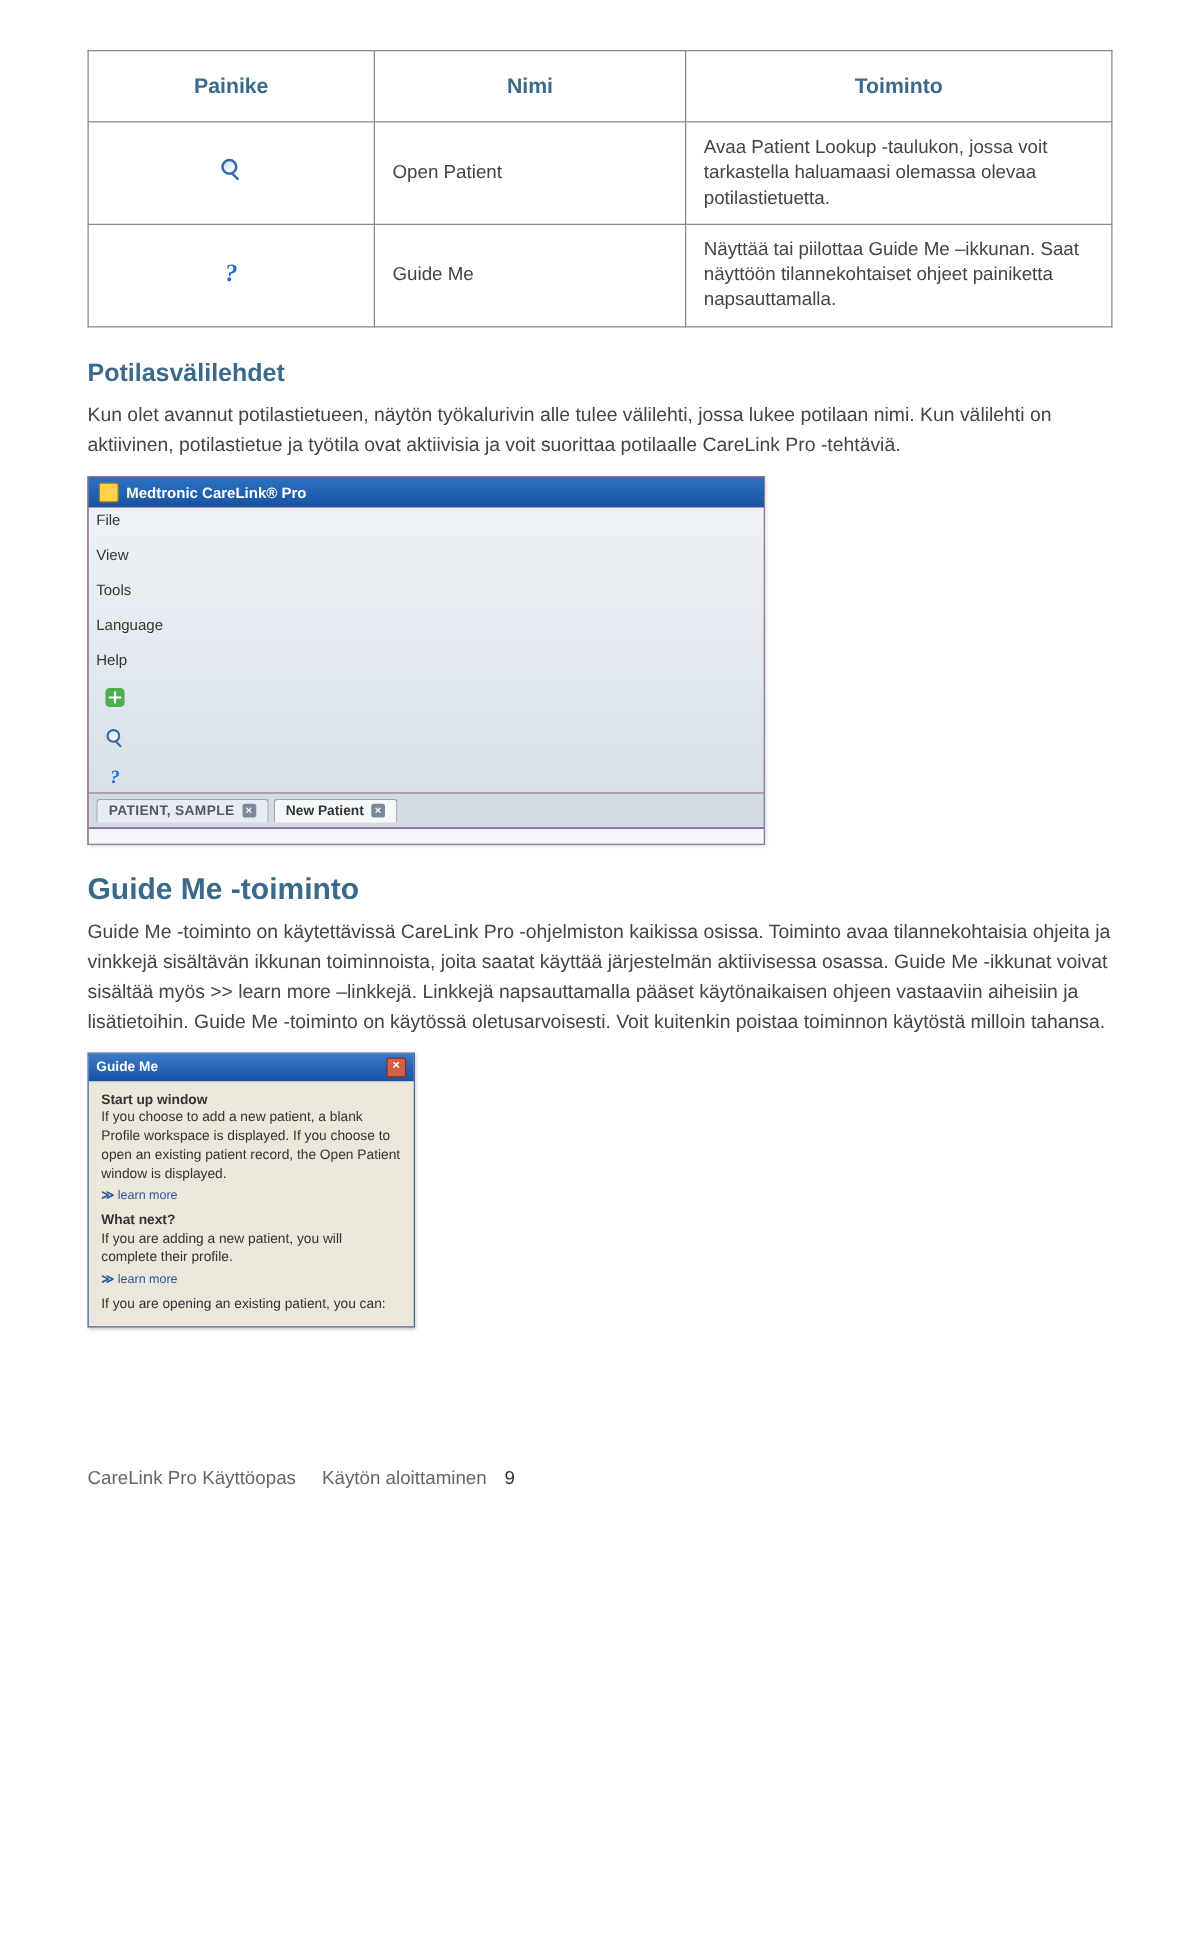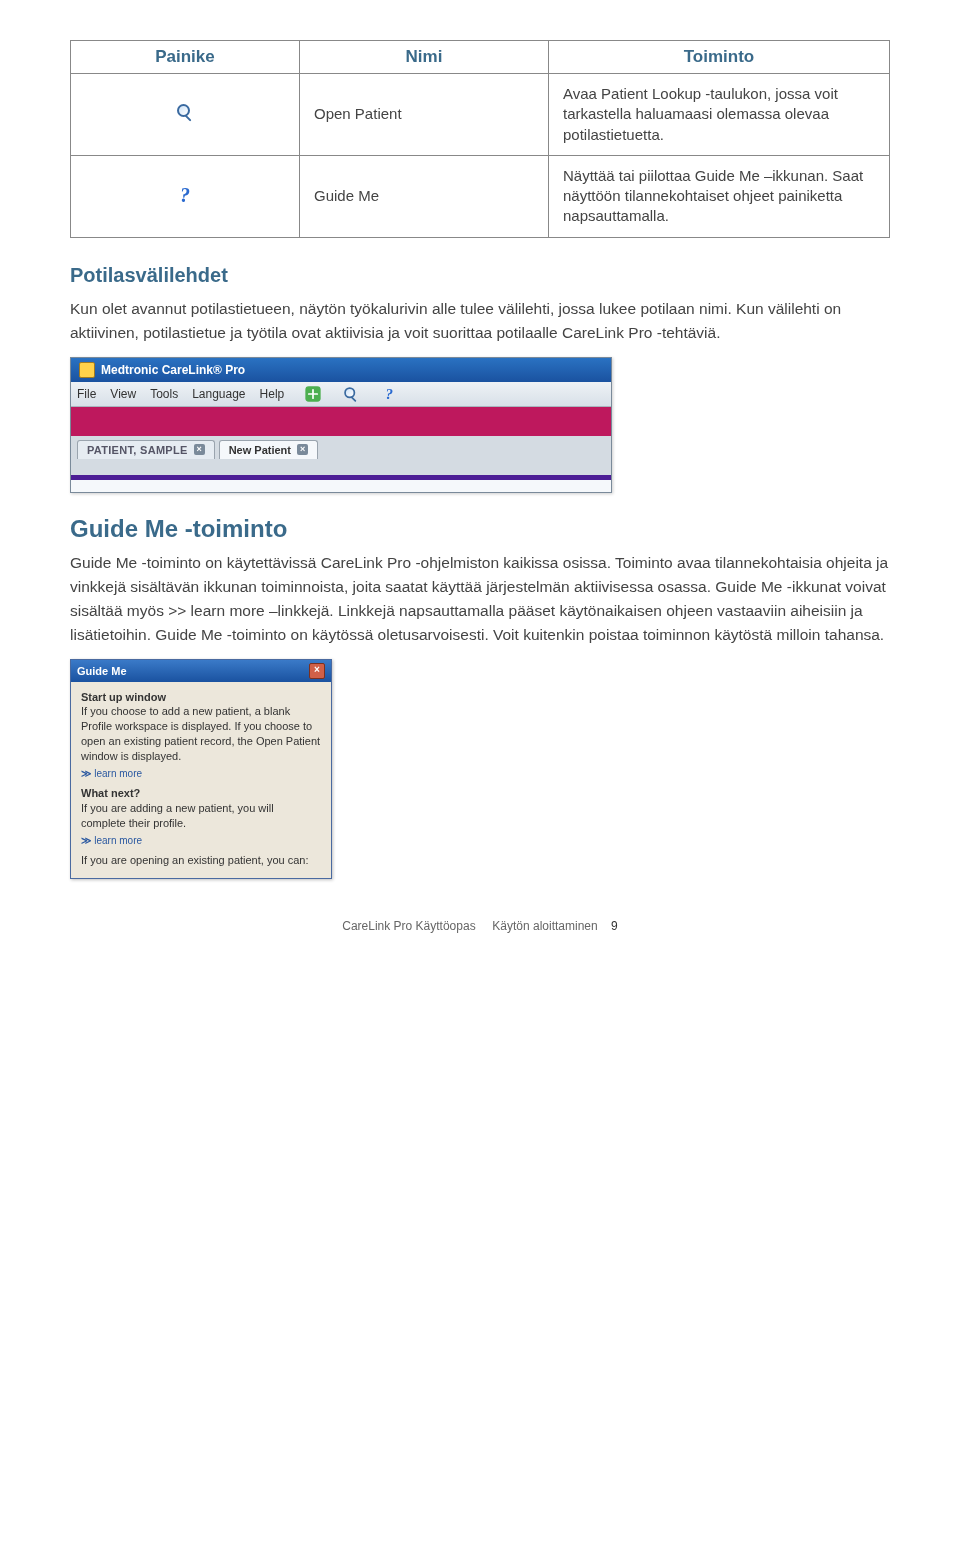--- a/index.html
+++ b/index.html
@@ -18,21 +18,21 @@
     width: 100%;
     border-collapse: collapse;
     border: 1px solid #888;
     font-size: 15px;
   }
   table.icon-table th {
     border: 1px solid #888;
     background: #fff;
     color: #3a6a8a;
     font-weight: bold;
-    padding: 6px 10px;
+    padding: 18px 10px;
     text-align: center;
     font-size: 17px;
   }
   table.icon-table td {
     border: 1px solid #888;
     padding: 10px 14px;
     vertical-align: middle;
     color: #444;
     line-height: 1.35;
   }
@@ -100,29 +100,29 @@
     box-shadow:1px 1px 3px rgba(0,0,0,.2);margin:6px 0 18px 0;
     font-family: Tahoma, Verdana, sans-serif;font-size:12px;
   }
   .app-title {
     background:linear-gradient(#2a72c2,#1a52a0);color:#fff;
     padding:4px 8px;display:flex;align-items:center;gap:6px;font-weight:bold;
   }
   .app-title .ico { width:14px;height:14px;background:#ffd24a;border:1px solid #a07a20;border-radius:2px; }
   .app-menubar {
     background:linear-gradient(#eef2f6,#d8e0e8);padding:3px 6px;
-    display:flex;gap:14px;align-items:center;border-bottom:1px solid #aab4be;
+    display:flex;gap:14px;align-items:flex-start;border-bottom:1px solid #aab4be;
     color:#333;
+    flex-direction:column;
   }
   .app-menubar .menuitm { cursor:default; }
   .app-menubar .micon { margin-left:6px;display:inline-block;vertical-align:middle; }
   .app-tabs {
-    background:#d4dbe2;padding:4px 6px 16px 6px;display:flex;gap:4px;
-    border-bottom:5px solid #4c1d95;
-    margin-top:29px;
+    background:#d4dbe2;padding:4px 6px 4px 6px;display:flex;gap:4px;
+    border-bottom:1px solid #4c1d95;
   }
   .app-tab {
     background:#e6ecf2;border:1px solid #9aa4ae;border-bottom:none;
     padding:3px 9px;border-radius:3px 3px 0 0;color:#556;font-size:11px;
     display:flex;align-items:center;gap:6px;font-weight:bold;letter-spacing:.3px;
   }
   .app-tab.active { background:#f5f8fb;color:#333;font-weight:bold;letter-spacing:0; }
   .tabx { background:#7a8a9a;color:#fff;width:11px;height:11px;line-height:11px;
     font-size:9px;text-align:center;border-radius:2px; }
   .app-body { background:#f5f8fb;height:12px; }
@@ -138,21 +138,21 @@
     font-weight:bold;
   }
   .guide-close { width:14px;height:14px;background:#d06048;border:1px solid #7a3020;
     color:#fff;line-height:12px;text-align:center;font-size:10px;border-radius:2px;}
   .guide-body { padding:6px 10px 10px 10px;color:#333;line-height:1.35; }
   .guide-body .gh { font-weight:bold;margin-top:2px; }
   .guide-body .gl { color:#2a58a0;margin:3px 0 6px 0;font-size:10px; }
   .guide-body .gl::before { content:"≫ ";font-weight:bold; }
   
   .footer {
-    margin-top:40px;text-align:center;font-size:12px;color:#666;
+    margin-top:112px;text-align:left;font-size:15px;color:#666;
   }
   .footer .pg { margin-left:10px;color:#333; }
 </style>
 </head>
 <body>
 
 <div class="page">
 
   <table class="icon-table">
     <thead>

